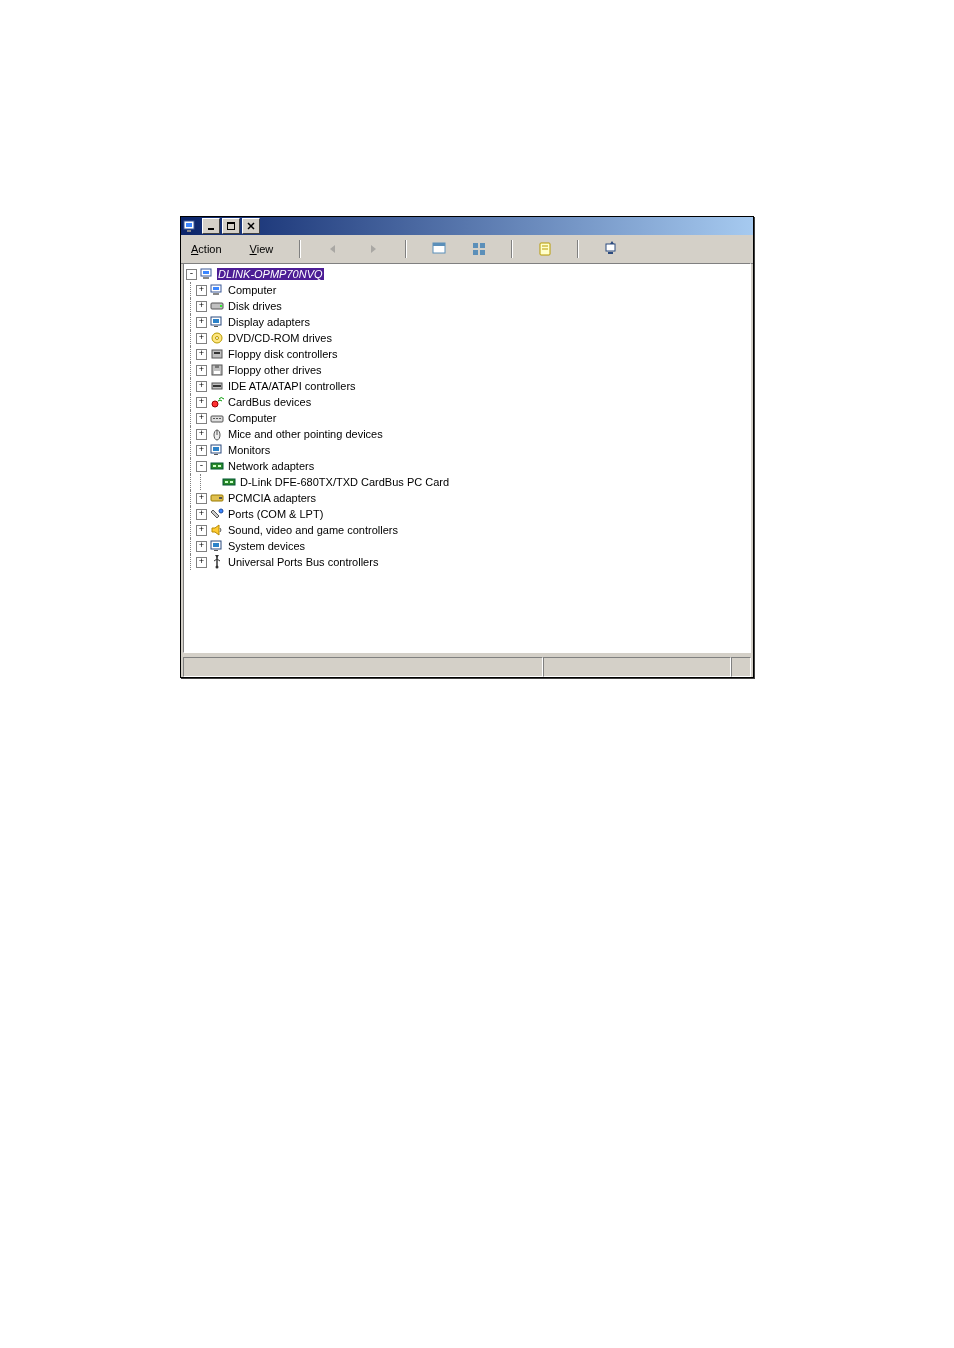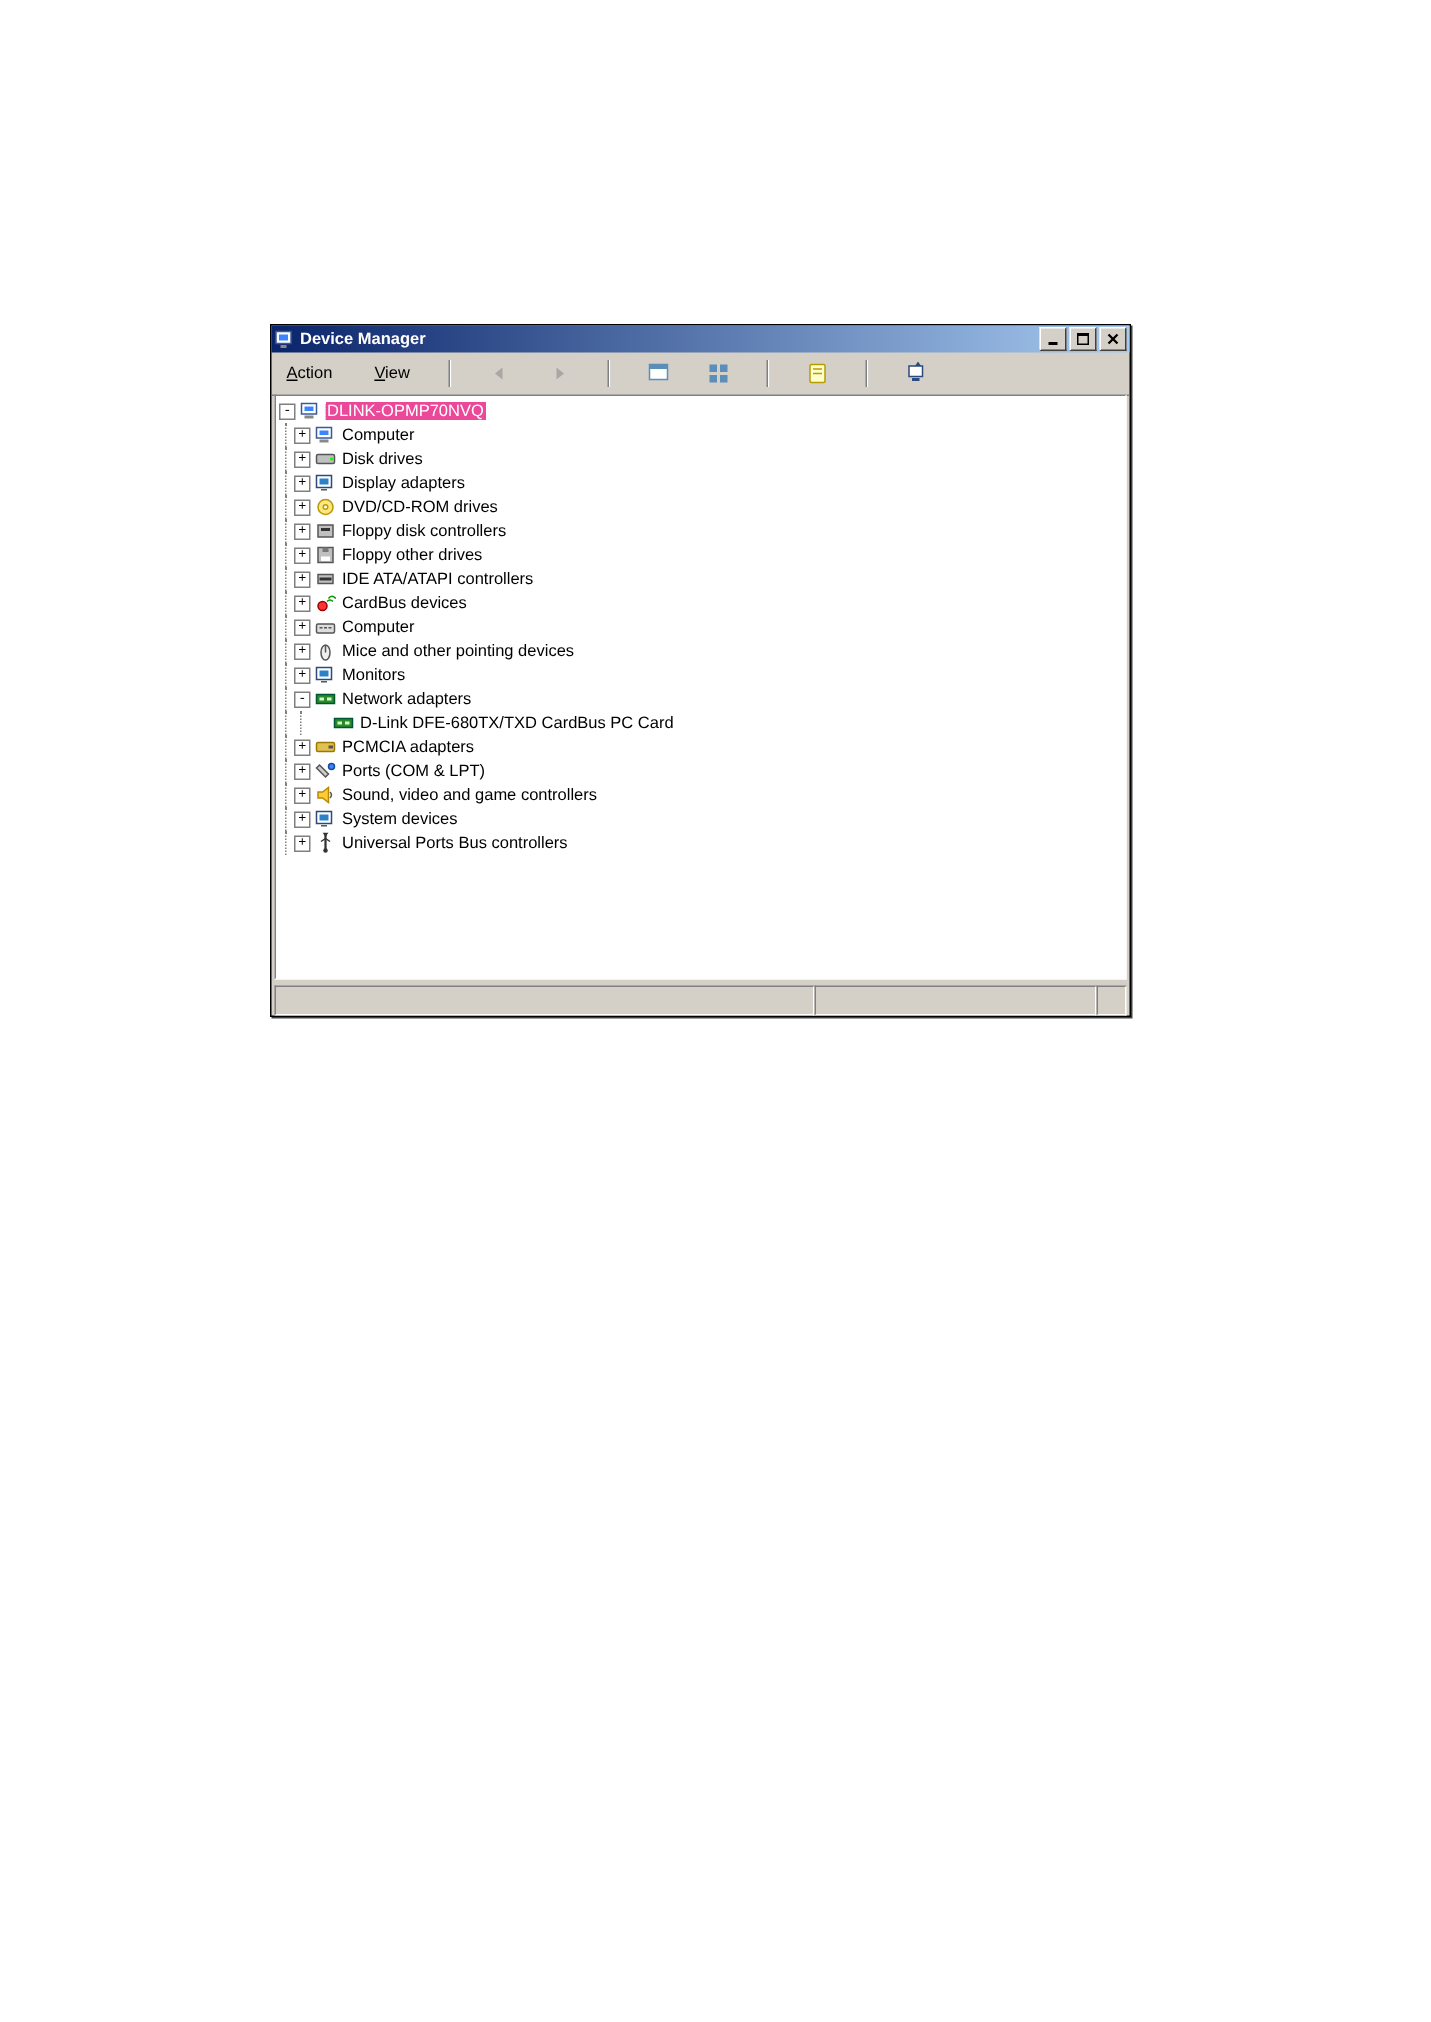--- a/index.html
+++ b/index.html
@@ -145,38 +145,38 @@
     border-left:1px dotted #808080;
   }
   .node-icon {
     width: 14px;
     height: 14px;
     margin-right: 3px;
     flex-shrink: 0;
   }
   .node-label { padding: 0 1px; }
   .node-label.selected {
-    background: #ec4899;
+    background: #4c1d95;
     color: #fff;
     outline: 1px dotted #fff;
+    font-style: italic;
   }
 </style>
 </head>
 <body>
 
 <div class="window">
   <div class="titlebar">
     <span class="icon">
       <svg viewBox="0 0 14 14">
           <rect x="1" y="2" width="10" height="8" fill="#fff" stroke="#3b5998"></rect>
           <rect x="3" y="4" width="6" height="4" fill="#3b86ff"></rect>
           <rect x="4" y="11" width="4" height="2" fill="#888"></rect>
         </svg>
     </span>
-    <span class="title">Device Manager</span>
     <div class="controls">
       <span class="tb-btn">
           <svg width="8" height="8">
             <rect x="1" y="6" width="6" height="2" fill="#000"></rect>
           </svg>
         </span>
       <span class="tb-btn">
           <svg width="8" height="8">
             <rect x="0.5" y="0.5" width="7" height="7" fill="none" stroke="#000"></rect>
             <rect x="0" y="0" width="8" height="2" fill="#000"></rect>

